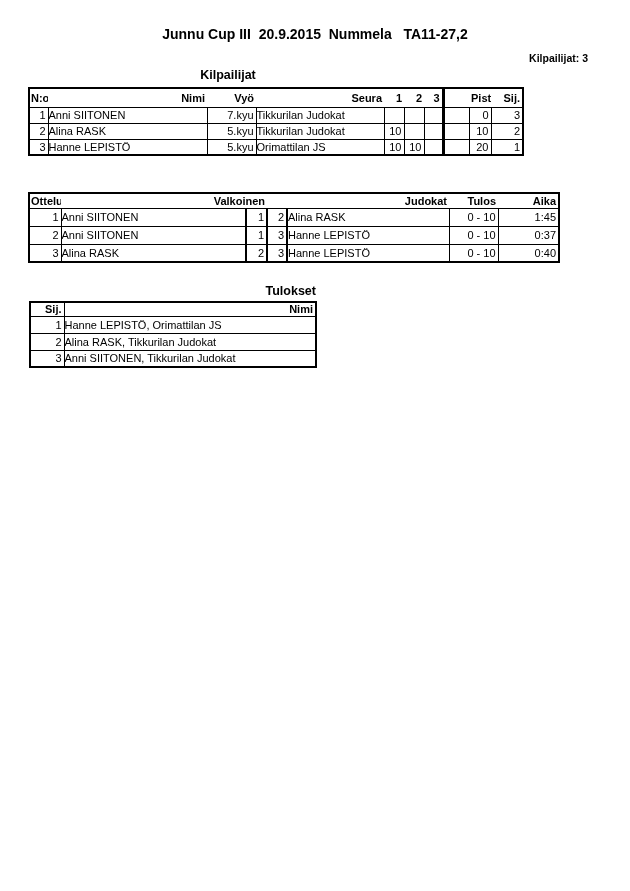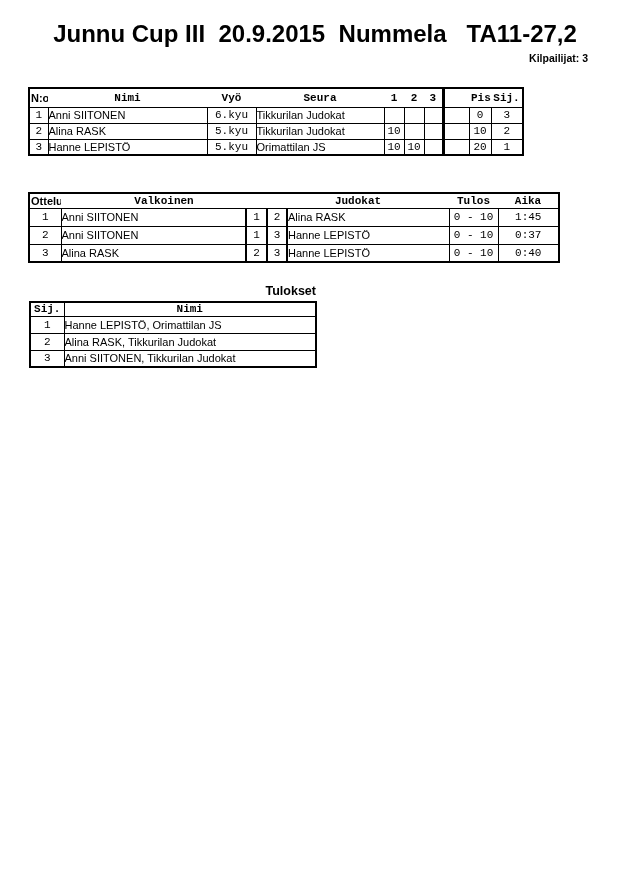--- a/index.html
+++ b/index.html
@@ -7,21 +7,21 @@
     position:relative;
     width:630px;height:891px;
     background:#ffffff;
     font-family:"Liberation Sans", sans-serif;
     color:#000;
     overflow:hidden;
     margin:0 auto;
   }
   .title{
     position:absolute;top:23px;left:0;width:630px;
-    text-align:center;font-weight:bold;font-size:24px;line-height:22px;
+    text-align:center;font-weight:bold;font-size:14px;line-height:22px;
     white-space:pre;
   }
   .count{
     position:absolute;top:52px;right:42px;
     font-weight:bold;font-size:10.5px;
   }
   .heading{
     position:absolute;font-weight:bold;font-size:12.5px;text-align:center;line-height:14px;
   }
   #h-competitors{top:68px;left:28px;width:400px;}
@@ -38,21 +38,21 @@
 
   td,th{
     border:1px solid #000;
     padding:0 2px;
     font-size:11px;
     white-space:nowrap;overflow:hidden;
     vertical-align:middle;
   }
   th{font-weight:bold;}
   .l{text-align:left;}
-  .c{text-align:center;font-family:Liberation Mono, monospace;}
+  .c{text-align:right;}
   .pl{padding-left:0;}
   .edge{padding-left:1px;}
   .nb{border-left-style:none;border-right-style:none;}
   .bl3{border-left:3px solid #000;padding-left:32px;}
   .bl2{border-left:2px solid #000;}
   .br2{border-right:2px solid #000;}
 
   #t-competitors thead tr{height:19px;}
   #t-competitors tbody tr{height:16px;}
   #t-matches thead tr{height:15px;}
@@ -61,20 +61,21 @@
   #t-results tbody tr{height:17px;}
 </style>
 </head>
 <body>
 
 <div class="page">
 
   <div class="title">Junnu Cup III  20.9.2015  Nummela   TA11-27,2</div>
   <div class="count">Kilpailijat: 3</div>
 
+  <div class="heading" id="h-competitors">Kilpailijat</div>
   <table id="t-competitors">
     <colgroup>
       <col style="width:19px">
         <col style="width:159px">
         <col style="width:49px">
         <col style="width:128px">
       <col style="width:20px">
         <col style="width:20px">
         <col style="width:19px">
       <col style="width:26px">
@@ -92,21 +93,21 @@
         <th class="c nb">3</th>
         <th class="c nb bl3">Voit.</th>
         <th class="c nb">Pist.</th>
         <th class="c nb">Sij.</th>
       </tr>
     </thead>
     <tbody>
       <tr>
         <td class="c">1</td>
         <td class="l pl">Anni SIITONEN</td>
-        <td class="c">6.kyu</td>
+        <td class="c">7.kyu</td>
         <td class="l pl">Tikkurilan Judokat</td>
         <td class="c"></td>
         <td class="c"></td>
         <td class="c"></td>
         <td class="c bl3">0</td>
         <td class="c">0</td>
         <td class="c">3</td>
       </tr>
       <tr>
         <td class="c">2</td>

